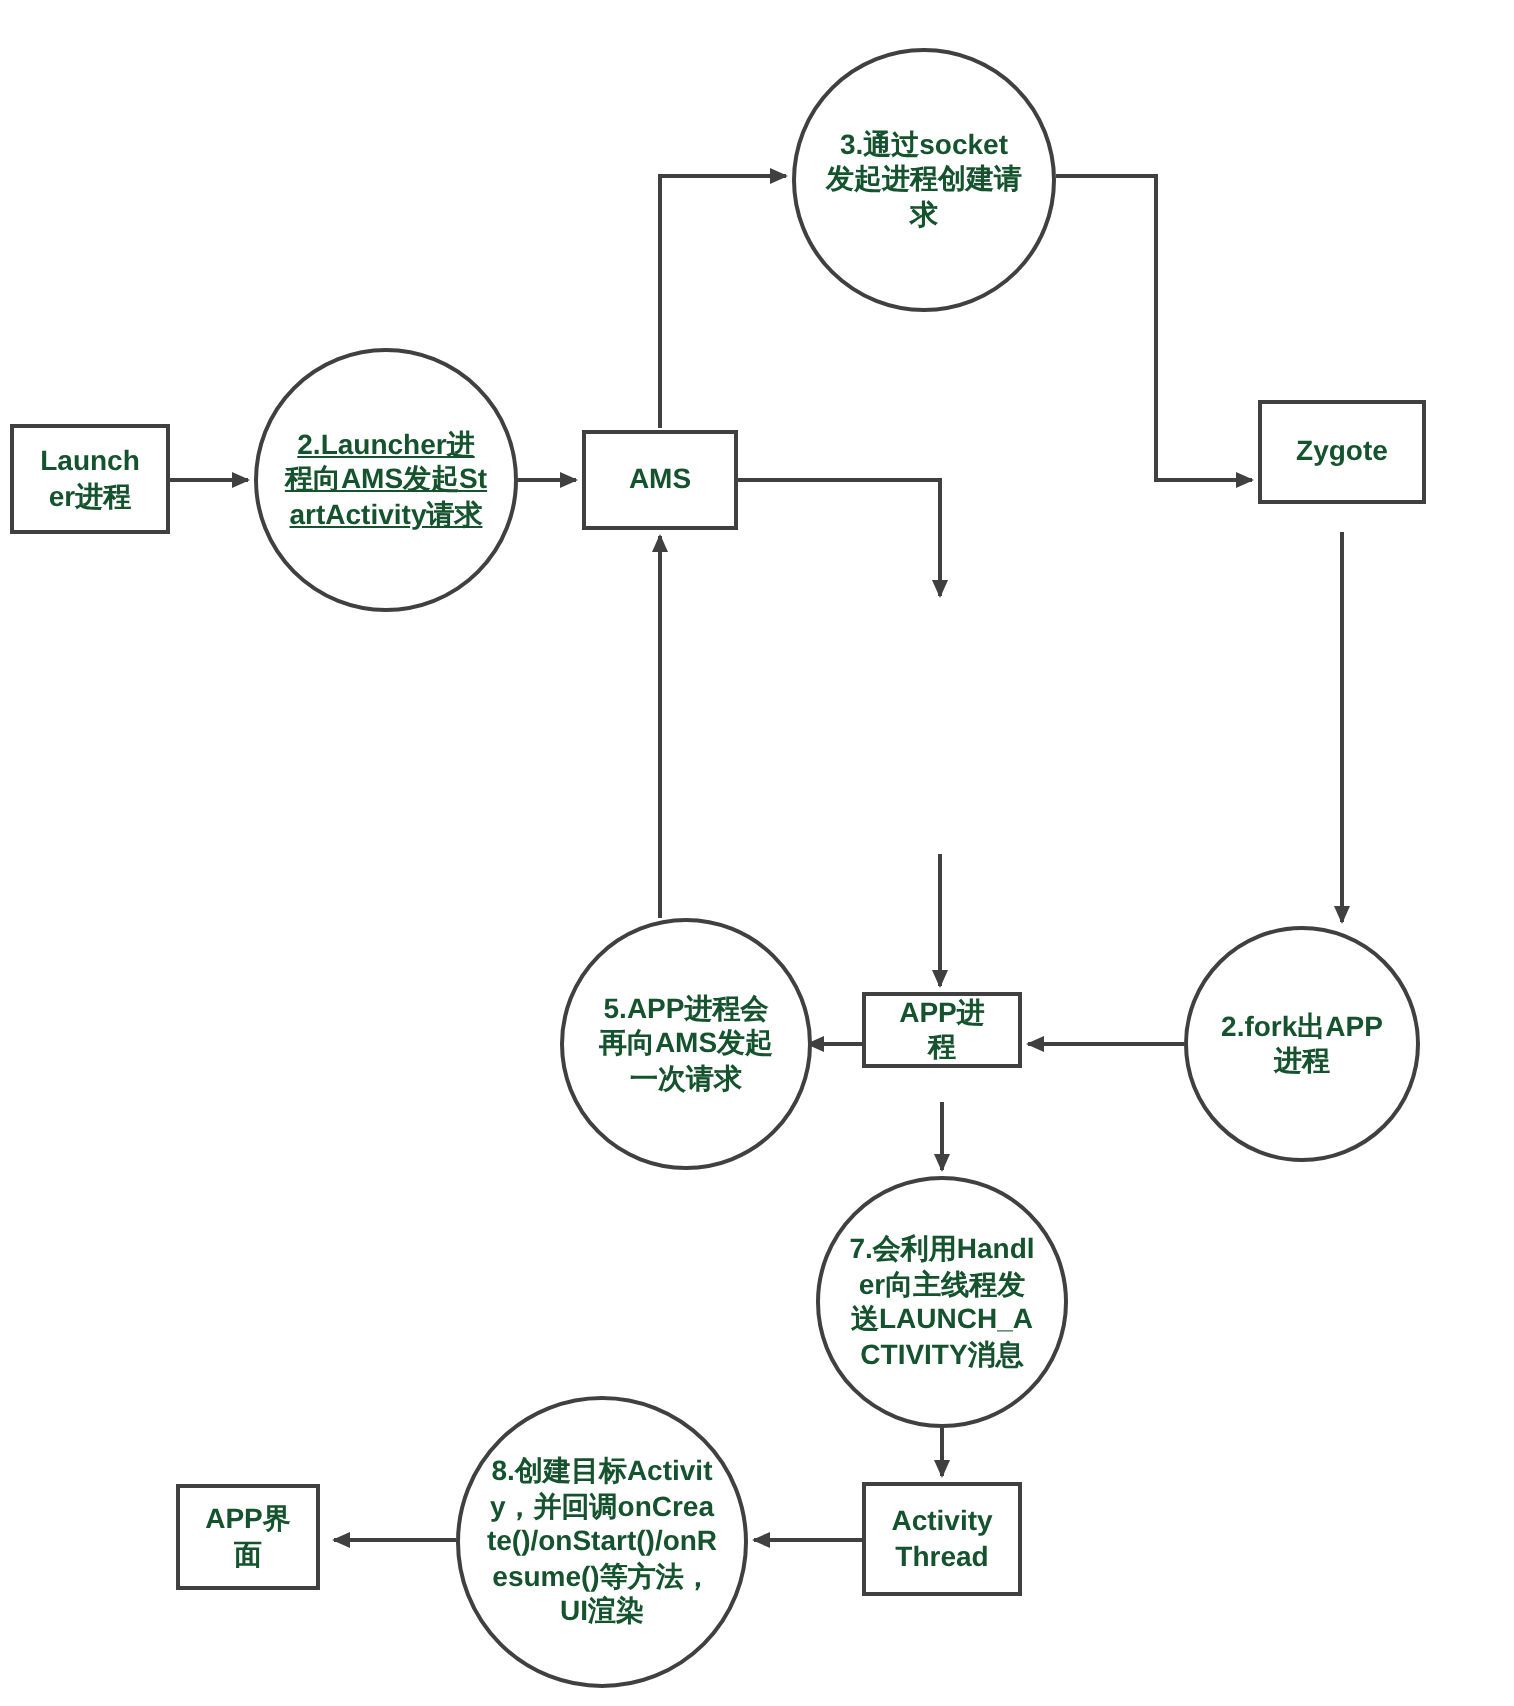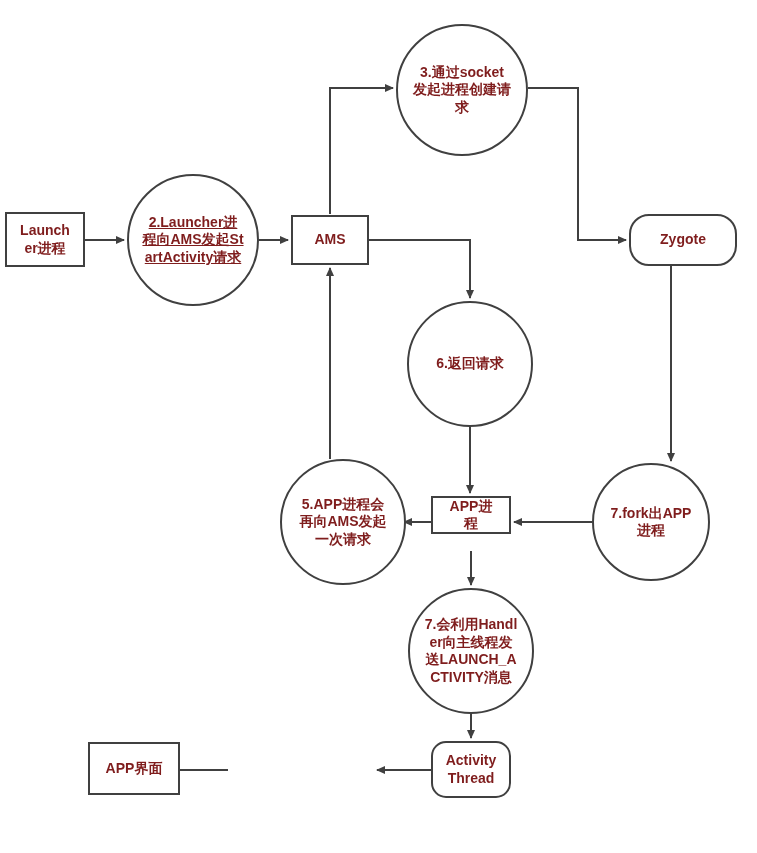--- a/index.html
+++ b/index.html
@@ -17,38 +17,38 @@
     position: absolute;
     background: #ffffff;
     border: 2px solid #404040;
     display: flex;
     align-items: center;
     justify-content: center;
     text-align: center;
     font-weight: 700;
     font-size: 14px;
     line-height: 1.25;
-    color: #7f1d1d;
+    color: #14532d;
   }
   .circle { border-radius: 50%; }
   .ba { word-break: break-all; }
 
   .n-launcher { left: 5px;   top: 212px; width: 80px;  height: 55px;  padding: 0 11px; justify-content: flex-end; }
   .n-step2    { left: 127px; top: 174px; width: 132px; height: 132px; padding: 0 13px; text-decoration: underline; }
   .n-ams      { left: 291px; top: 215px; width: 78px;  height: 50px; justify-content: center; }
   .n-step3    { left: 396px; top: 24px;  width: 132px; height: 132px; padding: 0 15px; }
-  .n-zygote   { left: 629px; top: 214px; width: 108px;  height: 52px; border-radius: 20px; }
+  .n-zygote   { left: 629px; top: 200px; width: 84px;  height: 52px; }
   .n-step6    { left: 407px; top: 301px; width: 126px; height: 126px; padding: 0 14px; }
   .n-step5    { left: 280px; top: 459px; width: 126px; height: 126px; padding: 0 14px; }
   .n-app      { left: 431px; top: 496px; width: 80px;  height: 38px;  padding: 0 13px; }
   .n-step4    { left: 592px; top: 463px; width: 118px; height: 118px; padding: 0 12px; }
   .n-step7    { left: 408px; top: 588px; width: 126px; height: 126px; padding: 0 14px; text-align: center; }
-  .n-athread  { left: 431px; top: 741px; width: 80px;  height: 57px;  padding: 0 6px; border-radius: 15px; }
+  .n-athread  { left: 431px; top: 741px; width: 80px;  height: 57px;  padding: 0 6px; }
   .n-step8    { left: 228px; top: 698px; width: 146px; height: 146px; padding: 0 13px; }
-  .n-appui    { left: 88px;  top: 742px; width: 92px;  height: 53px;  padding: 0 11px; }
+  .n-appui    { left: 88px;  top: 742px; width: 72px;  height: 53px;  padding: 0 11px; }
 </style>
 </head>
 <body>
 
 <div class="canvas">
 
   <svg class="edges" viewBox="0 0 757 853" xmlns="http://www.w3.org/2000/svg">
     <defs>
       <marker id="arrow" markerWidth="9" markerHeight="8" refX="8" refY="4" orient="auto" markerUnits="userSpaceOnUse">
         <path d="M0,0 L9,4 L0,8 Z" fill="#404040"></path>
@@ -85,42 +85,42 @@
   </div>
 
   <div class="node circle n-step3">
     <span class="ba">3.通过socket发起进程创建请求</span>
   </div>
 
   <div class="node n-zygote">
     <span>Zygote</span>
   </div>
 
-  <div class="node circle n-step6">
-    <span class="ba">6.返回请求</span>
-  </div>
 
   <div class="node circle n-step5">
     <span class="ba">5.APP进程会再向AMS发起一次请求</span>
   </div>
 
   <div class="node n-app">
     <span class="ba">APP进程</span>
   </div>
 
   <div class="node circle n-step4">
-    <span class="ba">7.fork出APP进程</span>
+    <span class="ba">2.fork出APP进程</span>
   </div>
 
   <div class="node circle n-step7">
     <span class="ba">7.会利用Handler向主线程发送LAUNCH_ACTIVITY消息</span>
   </div>
 
   <div class="node n-athread">
     <span>Activity Thread</span>
   </div>
 
+  <div class="node circle n-step8">
+    <span class="ba">8.创建目标Activity，并回调onCreate()/onStart()/onResume()等方法，UI渲染</span>
+  </div>
 
   <div class="node n-appui">
     <span class="ba">APP界面</span>
   </div>
 
 </div>
 
 </body></html>

